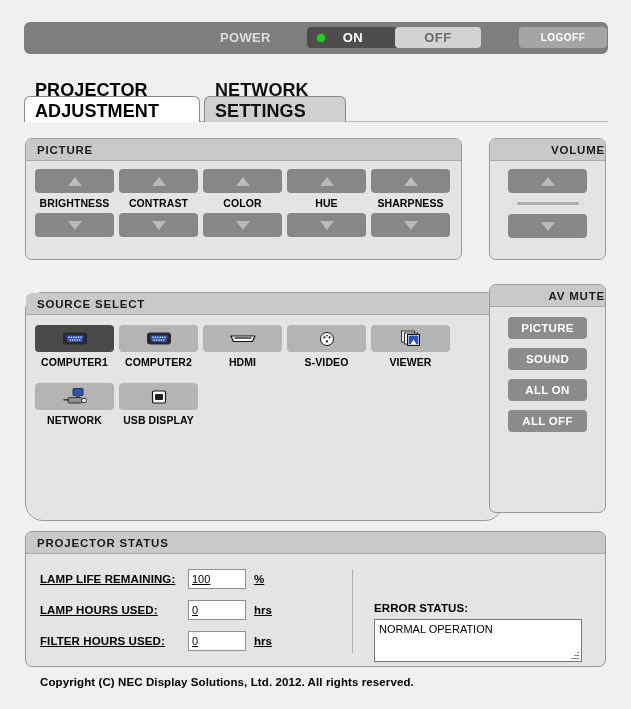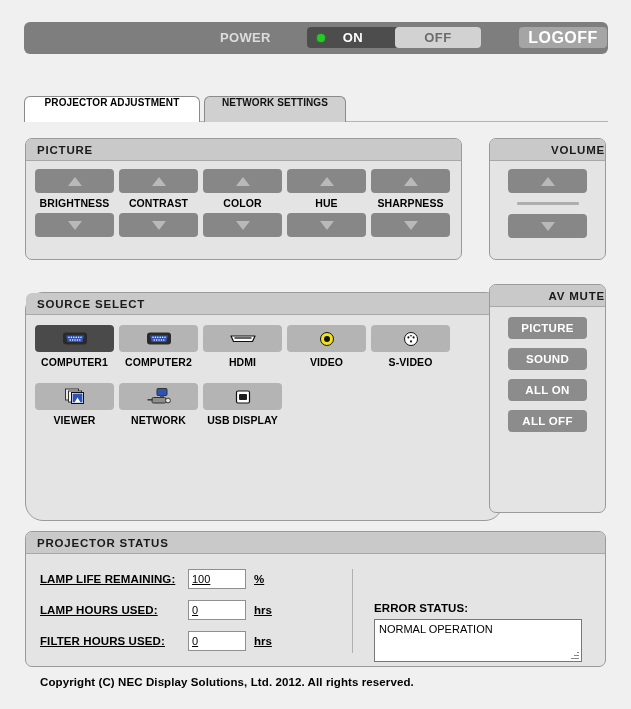--- a/index.html
+++ b/index.html
@@ -49,32 +49,32 @@
     border-radius: 4px;
     display:flex; align-items:center; justify-content:center;
     color:#6b6b6b; font-size:13px; font-weight:bold; letter-spacing:.5px;
   }
   .btn-logoff {
     position:absolute; left: 495px; top: 5px;
     width: 88px; height: 21px;
     background: #a5a5a5;
     border-radius: 4px;
     display:flex; align-items:center; justify-content:center;
-    color:#ffffff; font-size:16px; font-weight:bold; letter-spacing:.5px;
+    color:#ffffff; font-size:10px; font-weight:bold; letter-spacing:.5px;
   }
 
   
   .tabstrip { position:absolute; left:24px; top: 96px; width: 584px; height: 26px; }
   .tab {
     position:absolute; top:0; height: 26px;
     border: 1px solid #8a8a8a;
     border-bottom: none;
     border-radius: 6px 6px 0 0;
-    display:flex; align-items:flex-start; justify-content:center;
-    font-size: 10px; font-weight: bold;
+    display:flex; align-items:flex-end; justify-content:center;
+    font-size: 18px; font-weight: bold;
     padding: 0 10px;
     letter-spacing: .1px;
   }
   .tab.active { left: 0px; width: 176px; background:#ffffff; color:#000; z-index:3; }
   .tab.inactive { left: 180px; width: 142px; background:#d0d0d0; color:#111; z-index:2; }
   .tabline {
     position:absolute; left:24px; top: 121px; width: 584px; height: 1px;
     background: #b4b4b4;
   }
 
@@ -351,29 +351,20 @@
     <div class="src-cell">
       <div class="src-btn">
         <svg width="30" height="15" viewBox="0 0 30 15">
           <path d="M3 5 h24 l-2.5 5.5 h-19 z" fill="#ffffff" stroke="#111" stroke-width="1.2" stroke-linejoin="round"></path>
           <path d="M6.5 7 h17" stroke="#111" stroke-width="1.3"></path>
         </svg>
       </div>
       <div class="src-label">HDMI</div>
     </div>
 
-    <div class="src-cell">
-      <div class="src-btn">
-        <svg width="18" height="18" viewBox="0 0 18 18">
-          <circle cx="9" cy="9" r="6.5" fill="#f2e315" stroke="#111" stroke-width="1"></circle>
-          <circle cx="9" cy="9" r="3" fill="#111"></circle>
-        </svg>
-      </div>
-      <div class="src-label">VIDEO</div>
-    </div>
 
     <div class="src-cell">
       <div class="src-btn">
         <svg width="18" height="18" viewBox="0 0 18 18">
           <circle cx="9" cy="9" r="6.5" fill="#ffffff" stroke="#111" stroke-width="1"></circle>
           <g fill="#111">
             <circle cx="6.4" cy="7.4" r="1.05"></circle>
               <circle cx="11.6" cy="7.4" r="1.05"></circle>
             <circle cx="9" cy="11.4" r="1.05"></circle>
             <rect x="7.9" y="5.2" width="2.2" height="1.1" rx=".4"></rect>

